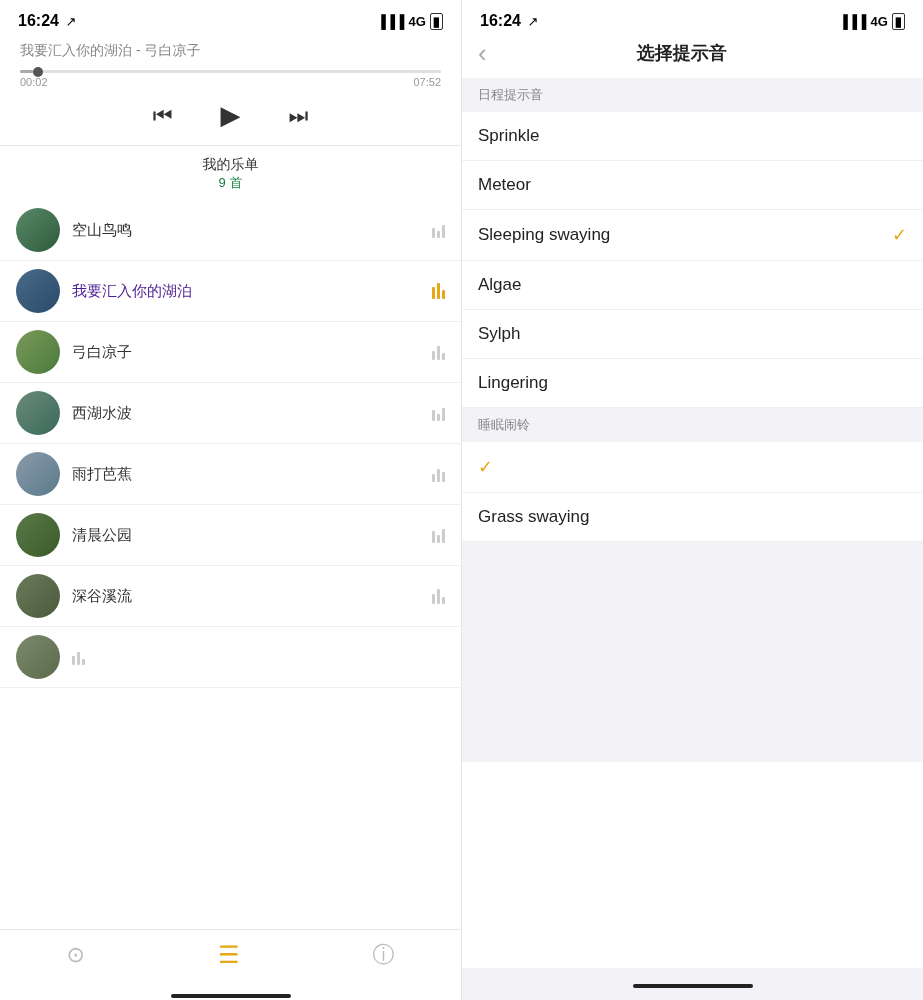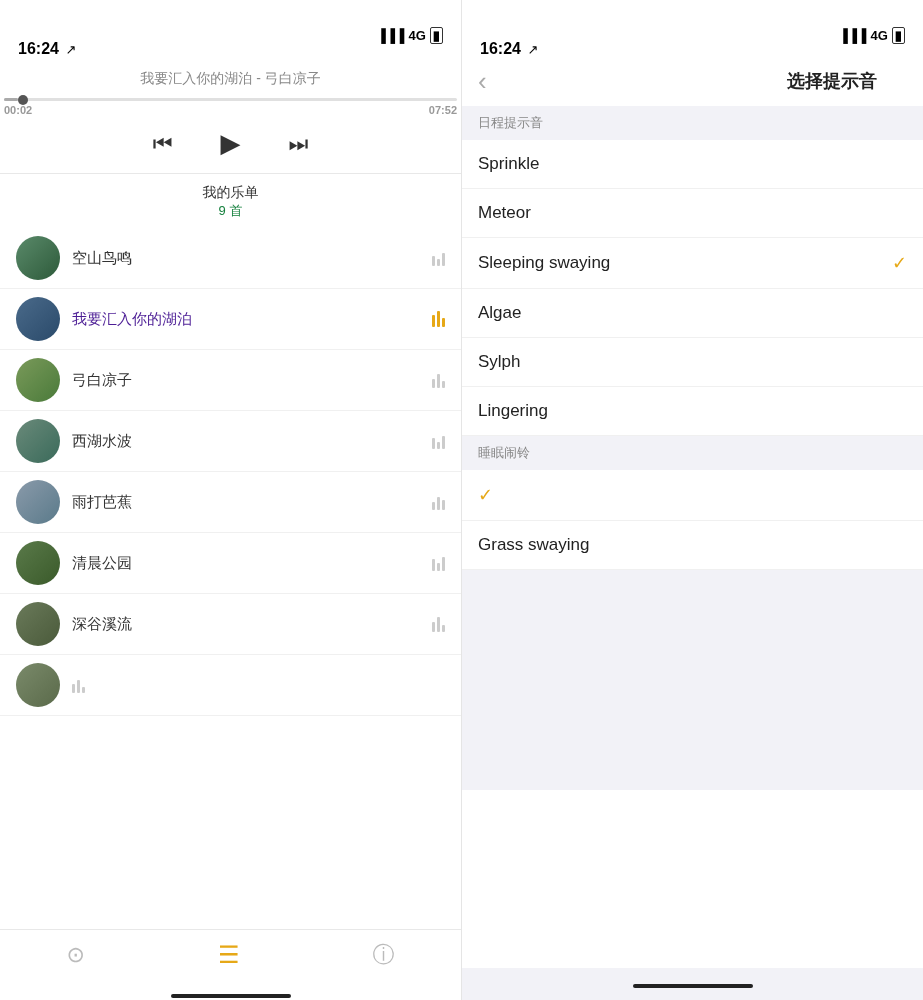--- a/index.html
+++ b/index.html
@@ -23,33 +23,31 @@
     }
 
     .status-bar {
       display: flex;
       justify-content: space-between;
       align-items: center;
       padding: 12px 18px 6px;
       font-size: 15px;
       font-weight: 600;
     }
-    .status-time { font-size: 16px; font-weight: 700; margin-top: 28px; }
+    .status-time { font-size: 16px; font-weight: 700; }
     .status-icons { display: flex; align-items: center; gap: 4px; font-size: 12px; }
 
     .now-playing-title {
-      text-align: center;
       color: #888;
       font-size: 14px;
       padding: 6px 20px 4px;
     }
 
     .progress-bar-container {
-      padding: 6px 4px 2px;
-      font-weight: bold;
+      padding: 6px 20px 2px;
     }
     .progress-bar-track {
       width: 100%;
       height: 3px;
       background: #e0e0e0;
       border-radius: 2px;
       position: relative;
     }
     .progress-bar-fill {
       height: 100%;
@@ -199,21 +197,21 @@
       padding: 4px 16px 12px;
       position: relative;
     }
     .back-btn {
       font-size: 22px;
       color: #999;
       cursor: pointer;
     }
     .right-title {
       flex: 1;
-      text-align: right;
+      text-align: center;
       font-size: 18px;
       font-weight: 700;
       color: #222;
     }
     .right-title-spacer { width: 30px; }
 
     .section-header {
       background: #f2f2f7;
       padding: 8px 16px;
       font-size: 13px;

